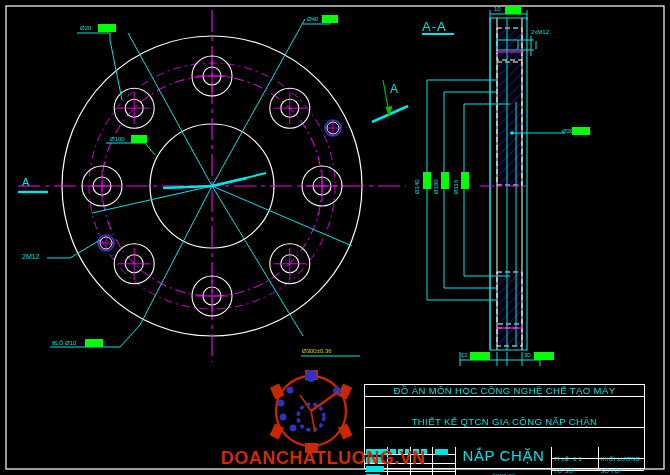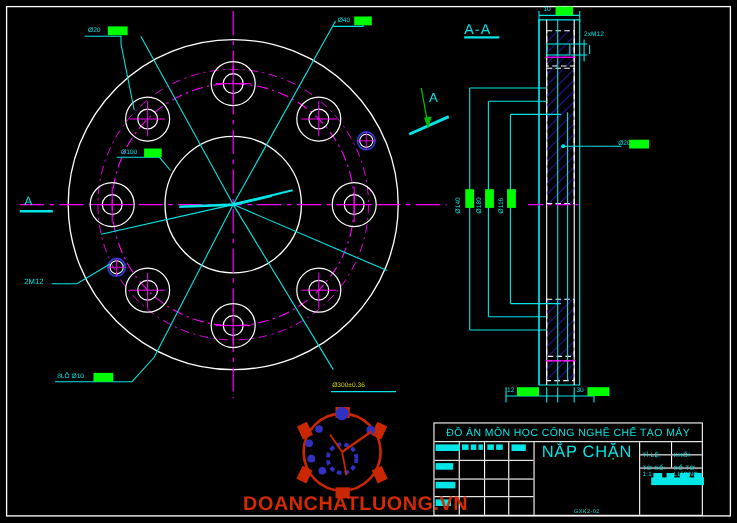--- a/index.html
+++ b/index.html
@@ -253,26 +253,29 @@
 
   <div class="lbl" style="left:414px;top:194px;font-size:6px;transform:rotate(-90deg);transform-origin:left top;">Ø140</div>
   <div class="grnblk" style="left:423px;top:172px;width:8px;height:17px;"></div>
 
   <div class="lbl" style="left:433px;top:194px;font-size:6px;transform:rotate(-90deg);transform-origin:left top;">Ø180</div>
   <div class="grnblk" style="left:441px;top:172px;width:8px;height:17px;"></div>
 
   <div class="lbl" style="left:453px;top:194px;font-size:6px;transform:rotate(-90deg);transform-origin:left top;">Ø116</div>
   <div class="grnblk" style="left:461px;top:172px;width:8px;height:17px;"></div>
 
-  <div style="position:absolute;left:394px;top:384px;width:245px;height:85px;border:1.3px solid #ffffff;box-sizing:border-box;display:flex;flex-direction:column;">
+  <div style="position:absolute;left:364px;top:384px;width:281px;height:85px;border:1.3px solid #ffffff;box-sizing:border-box;display:flex;flex-direction:column;gap:19px;">
 
     <div style="height:16px;border-bottom:1.3px solid #ffffff;display:flex;align-items:center;justify-content:center;">
       <span class="tb-text" style="font-size:9.5px;">ĐỒ ÁN MÔN HỌC CÔNG NGHỆ CHẾ TẠO MÁY</span>
     </div>
 
+    <div style="height:15px;border-bottom:1.3px solid #ffffff;display:flex;align-items:center;justify-content:center;">
+      <span class="tb-text" style="font-size:9.5px;">THIẾT KẾ QTCN GIA CÔNG NẮP CHẶN</span>
+    </div>
 
     <div style="flex:1;display:flex;">
 
       <div style="width:90px;border-right:1.3px solid #ffffff;display:flex;flex-direction:column;">
         <div style="flex:1;display:flex;border-bottom:1px solid #ffffff;">
           <div style="flex:1;border-right:1px solid #ffffff;position:relative;">
               <span class="cyanblk" style="left:1px;top:2px;width:22px;height:6px;"></span>
             </div>
           <div style="flex:1;border-right:1px solid #ffffff;position:relative;">
               <span class="cyanblk" style="left:2px;top:2px;width:6px;height:5px;"></span>

